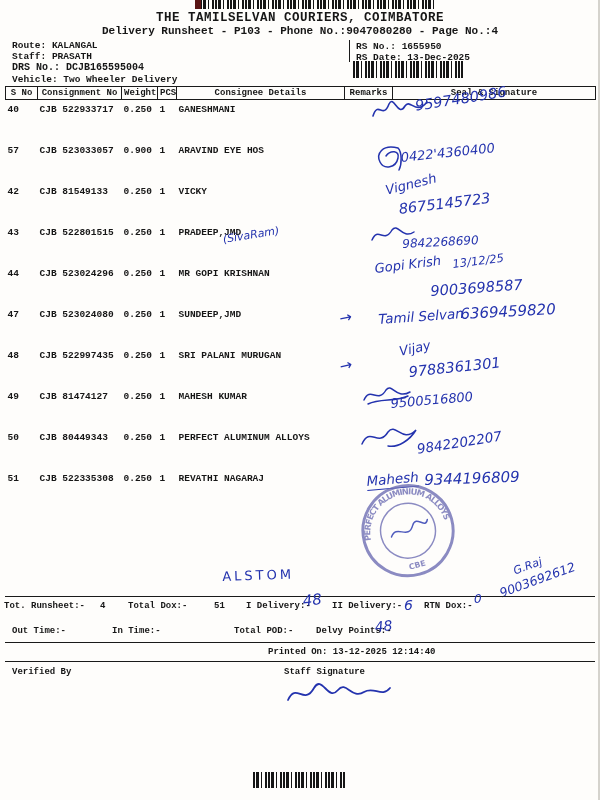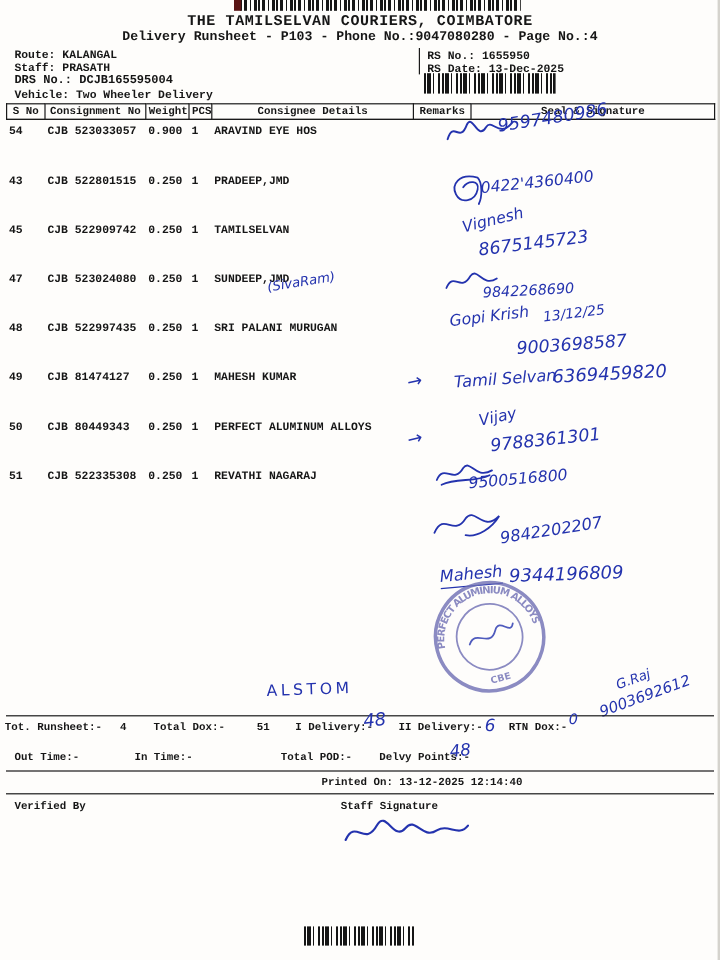--- a/index.html
+++ b/index.html
@@ -56,43 +56,61 @@
         <th>Consignment No</th>
         <th>Weight</th>
         <th>PCS</th>
         <th>Consignee Details</th>
         <th>Remarks</th>
         <th>Seal &amp; Signature</th>
       </tr>
     </thead>
     <tbody>
       <tr>
-          <td>54</td>
+          <td>40</td>
+          <td>CJB 522933717</td>
+          <td>0.250</td>
+          <td>1</td>
+          <td>GANESHMANI</td>
+          <td></td>
+          <td></td>
+        </tr>
+      <tr>
+          <td>57</td>
           <td>CJB 523033057</td>
           <td>0.900</td>
           <td>1</td>
           <td>ARAVIND EYE HOS</td>
           <td></td>
           <td></td>
         </tr>
       <tr>
+          <td>42</td>
+          <td>CJB 81549133</td>
+          <td>0.250</td>
+          <td>1</td>
+          <td>VICKY</td>
+          <td></td>
+          <td></td>
+        </tr>
+      <tr>
           <td>43</td>
           <td>CJB 522801515</td>
           <td>0.250</td>
           <td>1</td>
           <td>PRADEEP,JMD</td>
           <td></td>
           <td></td>
         </tr>
       <tr>
-          <td>45</td>
-          <td>CJB 522909742</td>
-          <td>0.250</td>
-          <td>1</td>
-          <td>TAMILSELVAN</td>
+          <td>44</td>
+          <td>CJB 523024296</td>
+          <td>0.250</td>
+          <td>1</td>
+          <td>MR GOPI KRISHNAN</td>
           <td></td>
           <td></td>
         </tr>
       <tr>
           <td>47</td>
           <td>CJB 523024080</td>
           <td>0.250</td>
           <td>1</td>
           <td>SUNDEEP,JMD</td>
           <td></td>

